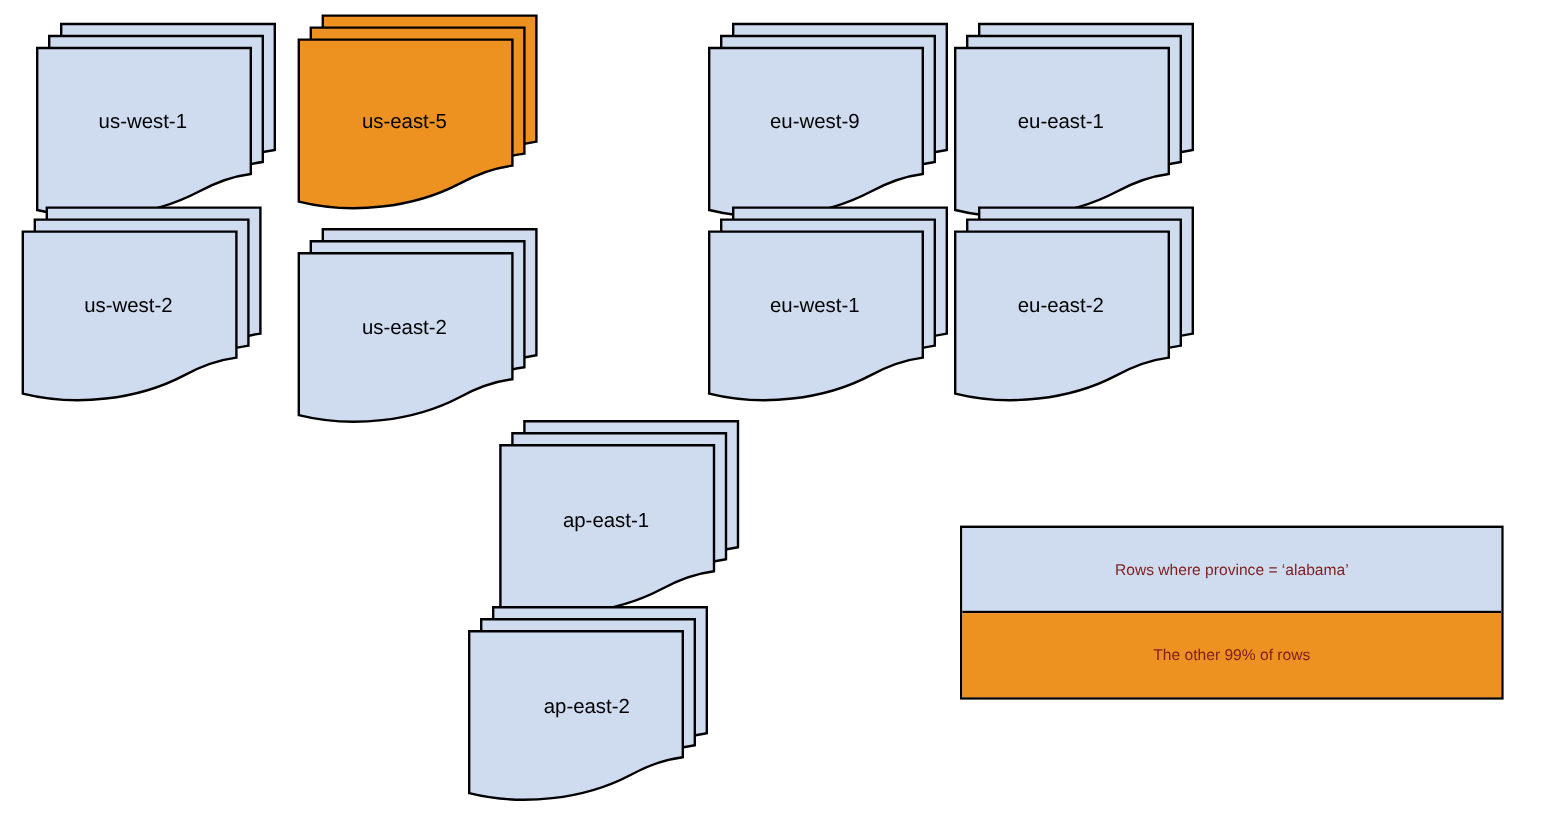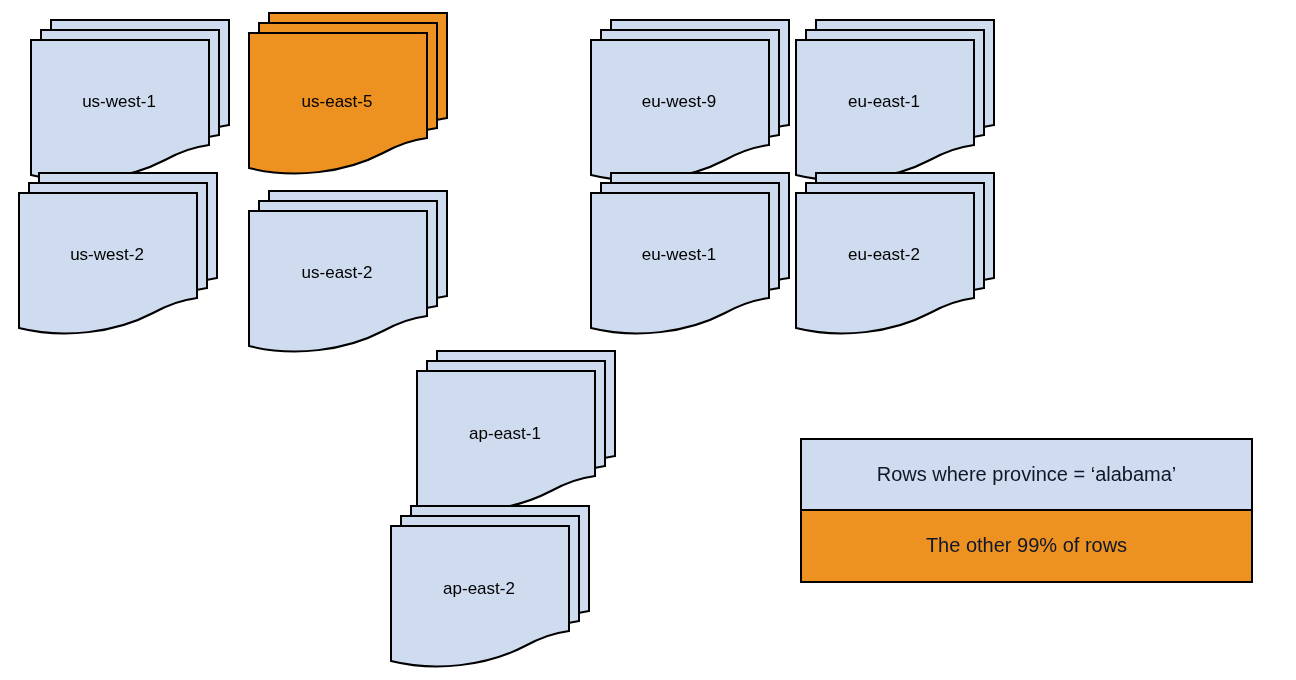--- a/index.html
+++ b/index.html
@@ -48,22 +48,22 @@
     border: 2px solid #000000;
     box-sizing: border-box;
     display: flex;
     flex-direction: column;
   }
   .legend-row {
     flex: 1 1 50%;
     display: flex;
     align-items: center;
     justify-content: center;
-    font-size: 20px;
-    color: #0f172a;
+    font-size: 13px;
+    color: #7f1d1d;
     box-sizing: border-box;
   }
   .legend-row.blue {
     background: #cfdcf0;
     border-bottom: 2px solid #000000;
   }
   .legend-row.orange {
     background: #ed9121;
     text-align: right;
   }
@@ -144,21 +144,21 @@
           <path d="M 1 21 L 179 21 L 179 126 C 171 127 157 129 135 141 C 97 161 45 167 1 156 Z" fill="#cfdcf0" stroke="#000000" stroke-width="2" stroke-linejoin="miter"></path>
         </svg>
         <div class="stack-label" style="top: 74px;">ap-east-1</div>
       </div>
       <div class="stack" style="left: 390px; top: 505px;">
         <svg width="202" height="159" viewBox="0 0 202 159">
           <path d="M 21 1 L 199 1 L 199 106 C 191 107 177 109 155 121 C 117 141 65 147 21 136 Z" fill="#cfdcf0" stroke="#000000" stroke-width="2" stroke-linejoin="miter"></path>
           <path d="M 11 11 L 189 11 L 189 116 C 181 117 167 119 145 131 C 107 151 55 157 11 146 Z" fill="#cfdcf0" stroke="#000000" stroke-width="2" stroke-linejoin="miter"></path>
           <path d="M 1 21 L 179 21 L 179 126 C 171 127 157 129 135 141 C 97 161 45 167 1 156 Z" fill="#cfdcf0" stroke="#000000" stroke-width="2" stroke-linejoin="miter"></path>
         </svg>
-        <div class="stack-label" style="top: 74px;">ap-east-2</div>
+        <div class="stack-label" style="top: 74px; margin-left: 10px;">ap-east-2</div>
       </div>
     </div>
   <div id="legend-layer">
       <div class="legend">
         <div class="legend-row blue" style="background: rgb(207, 220, 240);">
           <span>Rows where province = ‘alabama’</span>
         </div>
         <div class="legend-row orange" style="background: rgb(237, 145, 33);">
           <span>The other 99% of rows</span>
         </div>

